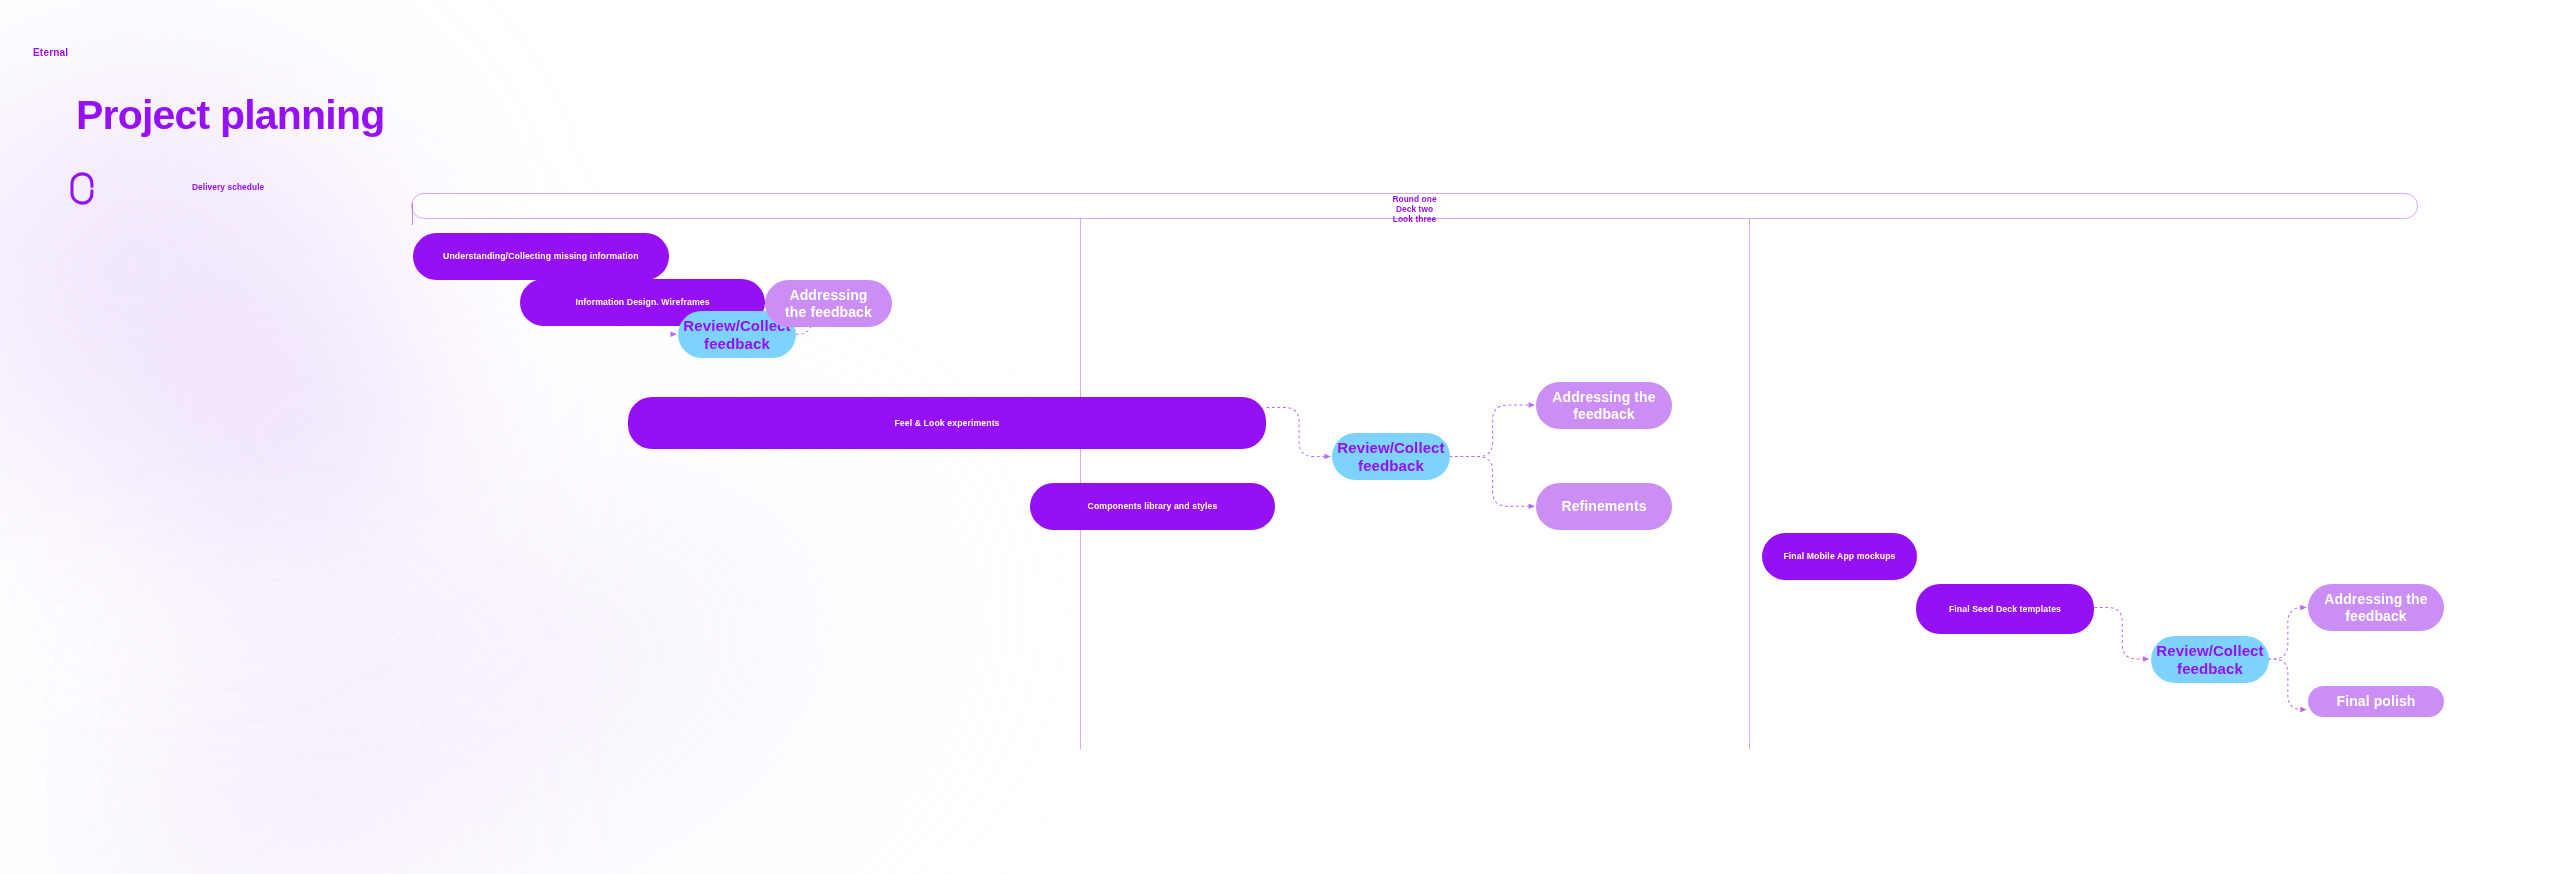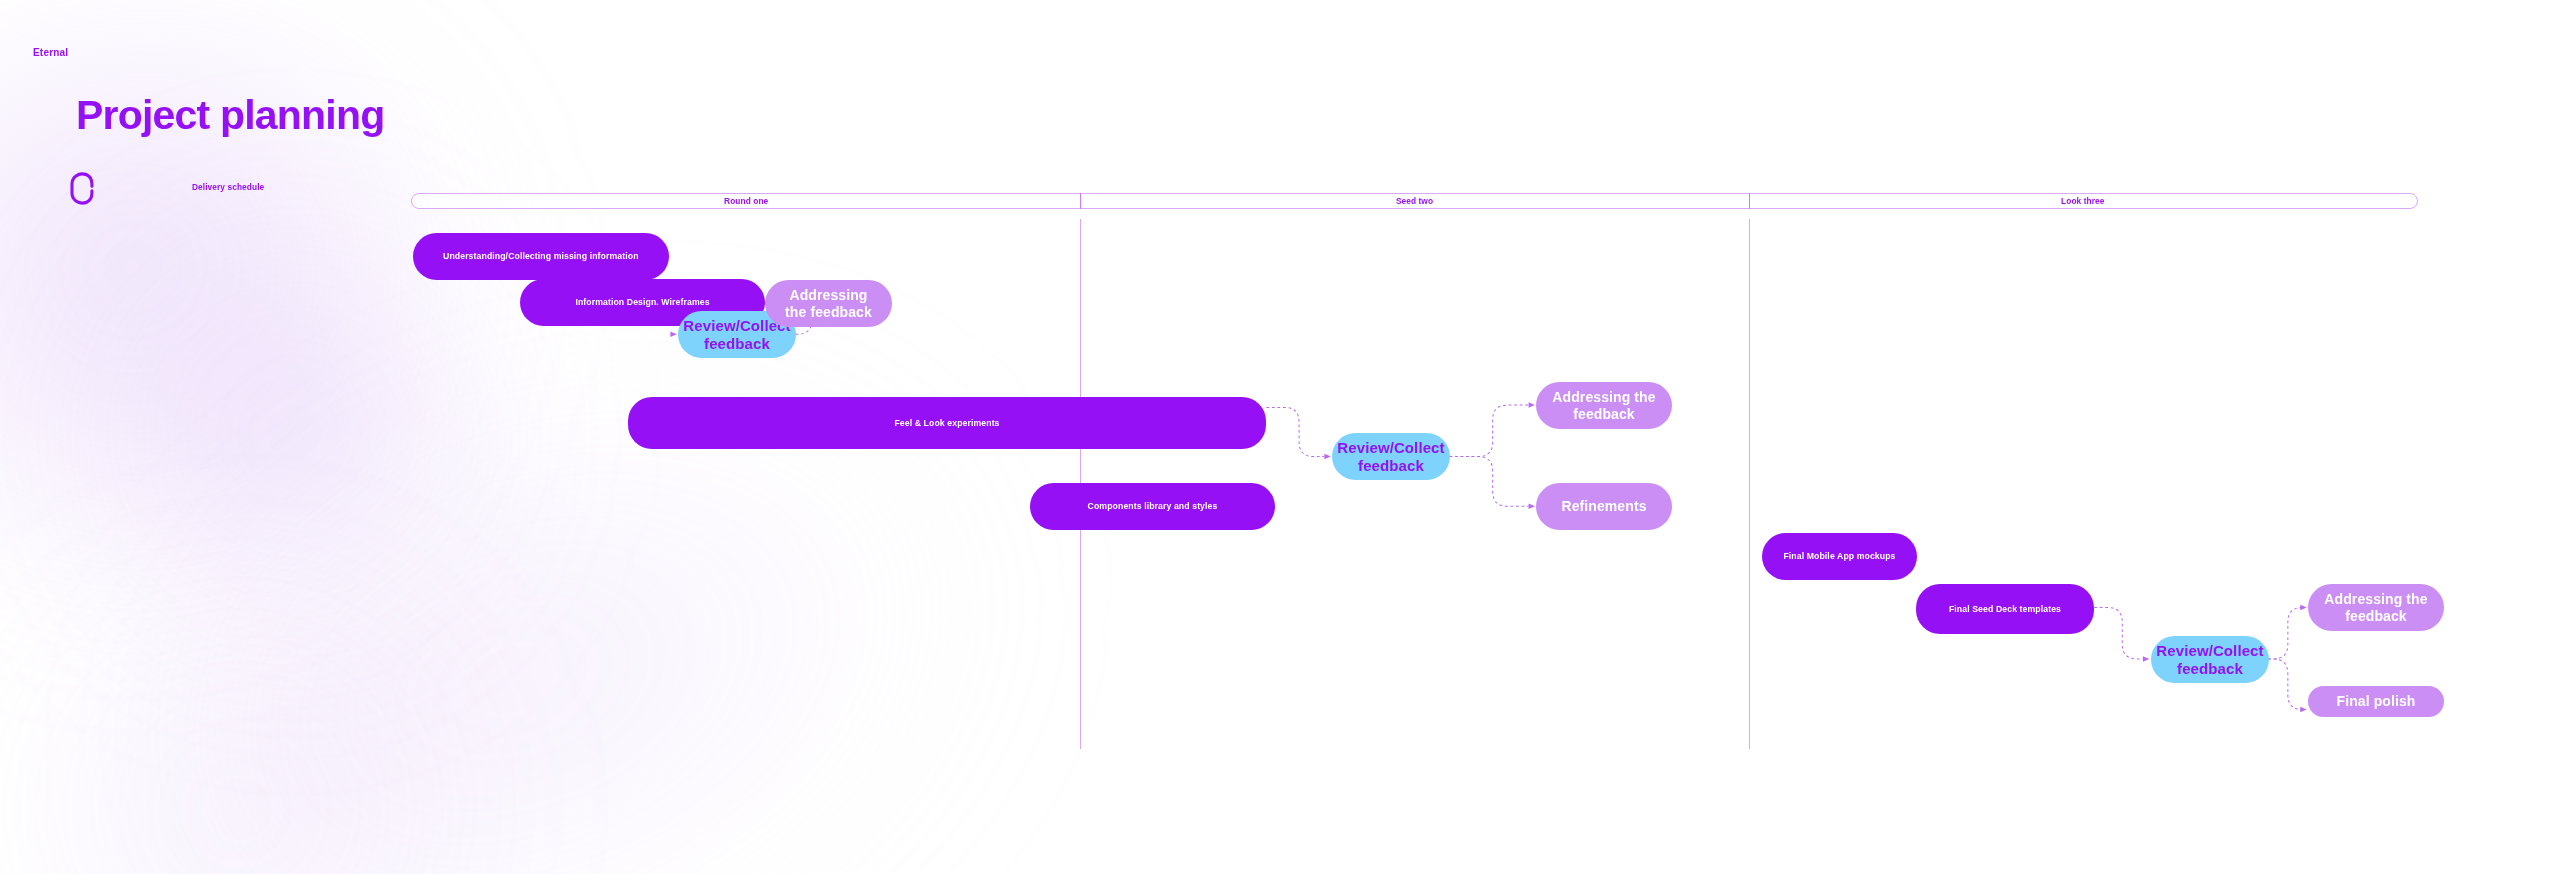--- a/index.html
+++ b/index.html
@@ -112,26 +112,27 @@
     height: 644px;
     z-index: 3;
   }
 
   
   #rounds-header {
     position: absolute;
     left: 0;
     top: 0;
     width: 2007px;
-    height: 16px;
+    height: 26px;
     border: 0.9px solid #d9a8f7;
     border-radius: 13px;
     box-sizing: border-box;
     background: rgba(255,255,255,0.55);
     display: flex;
+    flex-direction: column;
   }
   .round-header-cell {
     flex: 1 1 0;
     display: flex;
     align-items: center;
     justify-content: center;
     position: relative;
   }
   .round-header-cell + .round-header-cell::before {
     content: "";
@@ -235,21 +236,21 @@
 
 <div id="delivery-schedule-label">Delivery schedule</div>
 
 <div id="board">
 
   <div id="rounds-header">
     <div class="round-header-cell">
       <span class="round-header-label">Round one</span>
     </div>
     <div class="round-header-cell">
-      <span class="round-header-label">Seed two</span>
+      <span class="round-header-label">Deck two</span>
     </div>
     <div class="round-header-cell">
       <span class="round-header-label">Look three</span>
     </div>
   </div>
 
   <div class="column-divider" style="left:669px;"></div>
   <div class="column-divider" style="left:1338px;"></div>
 
   <svg id="connectors" viewBox="0 0 2182 700">

